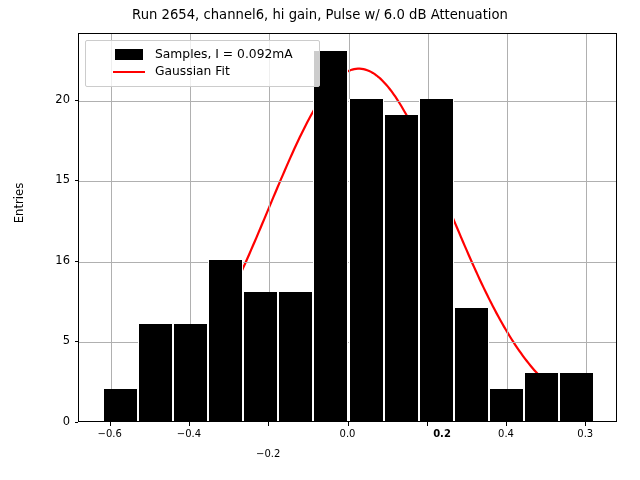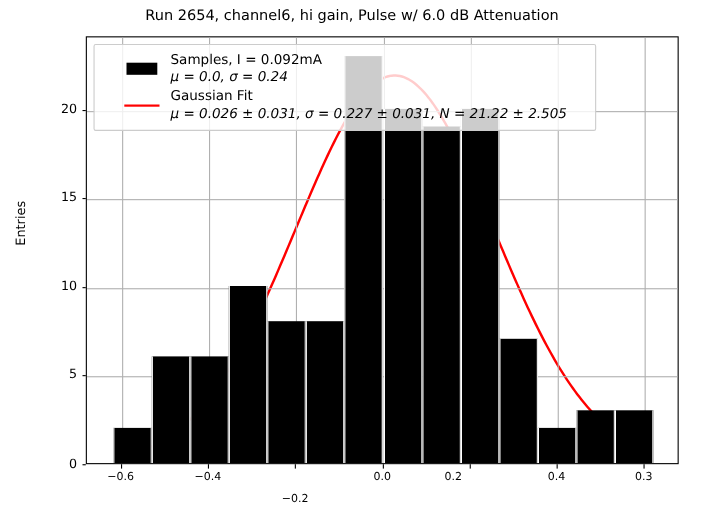--- a/index.html
+++ b/index.html
@@ -197,51 +197,49 @@
 
   <div id="ylabel">Entries</div>
 
   <div id="legend">
     <div class="legend-row">
       <span class="legend-handle">
         <span class="swatch-patch"></span>
       </span>
       <span class="legend-text">
         <span>Samples, I = 0.092mA</span><br>
-        <span><span class="it">μ = 0.0, </span><span class="it">σ = 0.24</span></span>
       </span>
     </div>
     <div class="legend-row">
       <span class="legend-handle">
         <span class="swatch-line"></span>
       </span>
       <span class="legend-text">
         <span>Gaussian Fit</span><br>
-        <span class="it">μ = 0.026 ± 0.031, σ = 0.227 ± 0.031, N = 21.22 ± 2.505</span>
       </span>
     </div>
   </div>
 
 <div class="xtick-mark" style="left: 109.706px;"></div>
     <div class="xtick-label" style="left: 109.706px;">−0.6</div>
     <div class="xtick-mark" style="left: 188.971px;"></div>
     <div class="xtick-label" style="left: 188.971px;">−0.4</div>
     <div class="xtick-mark" style="left: 268.235px;"></div>
     <div class="xtick-label" style="left: 268.235px; margin-top: 20px;">−0.2</div>
     <div class="xtick-mark" style="left: 347.5px;"></div>
     <div class="xtick-label" style="left: 347.5px;">0.0</div>
     <div class="xtick-mark" style="left: 426.765px;"></div>
-    <div class="xtick-label" style="left: 412px;">0.2</div>
+    <div class="xtick-label" style="left: 442px; font-weight: bold;">0.2</div>
     <div class="xtick-mark" style="left: 506.029px;"></div>
     <div class="xtick-label" style="left: 506.029px;">0.4</div>
     <div class="xtick-mark" style="left: 585.294px;"></div>
     <div class="xtick-label" style="left: 585.294px;">0.3</div>
     <div class="ytick-mark" style="top: 422px;"></div>
     <div class="ytick-label" style="top: 422px;">0</div>
     <div class="ytick-mark" style="top: 341.462px;"></div>
     <div class="ytick-label" style="top: 341.462px;">5</div>
     <div class="ytick-mark" style="top: 260.923px;"></div>
-    <div class="ytick-label" style="top: 260.923px;">10</div>
+    <div class="ytick-label" style="top: 260.923px;">16</div>
     <div class="ytick-mark" style="top: 180.385px;"></div>
     <div class="ytick-label" style="top: 180.385px;">15</div>
     <div class="ytick-mark" style="top: 99.8468px;"></div>
     <div class="ytick-label" style="top: 99.8468px;">20</div>
   </div>
 
 </body></html>

